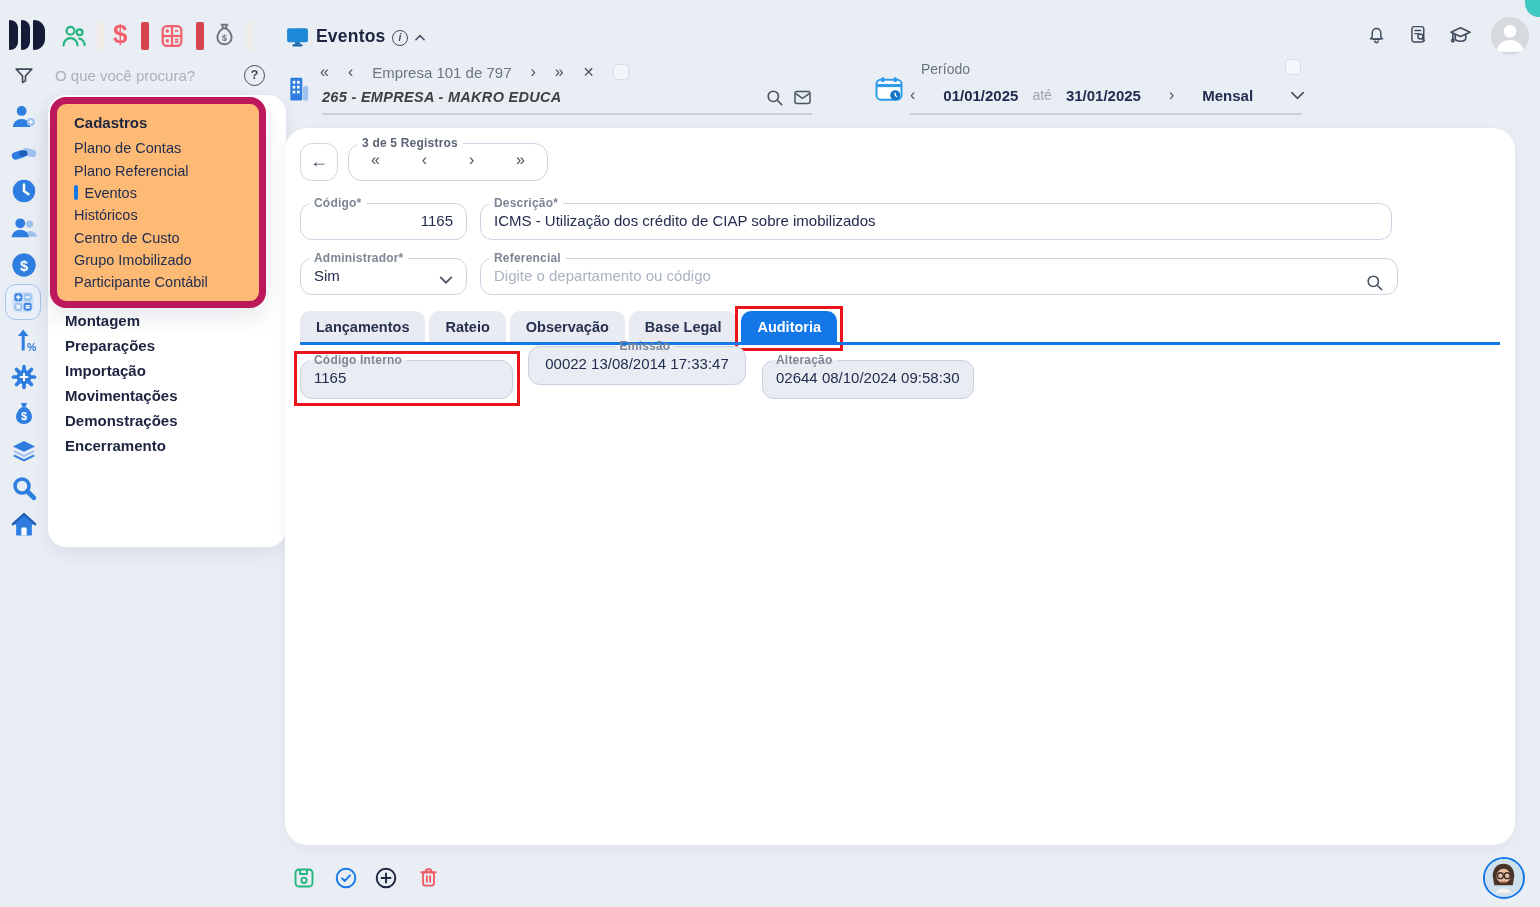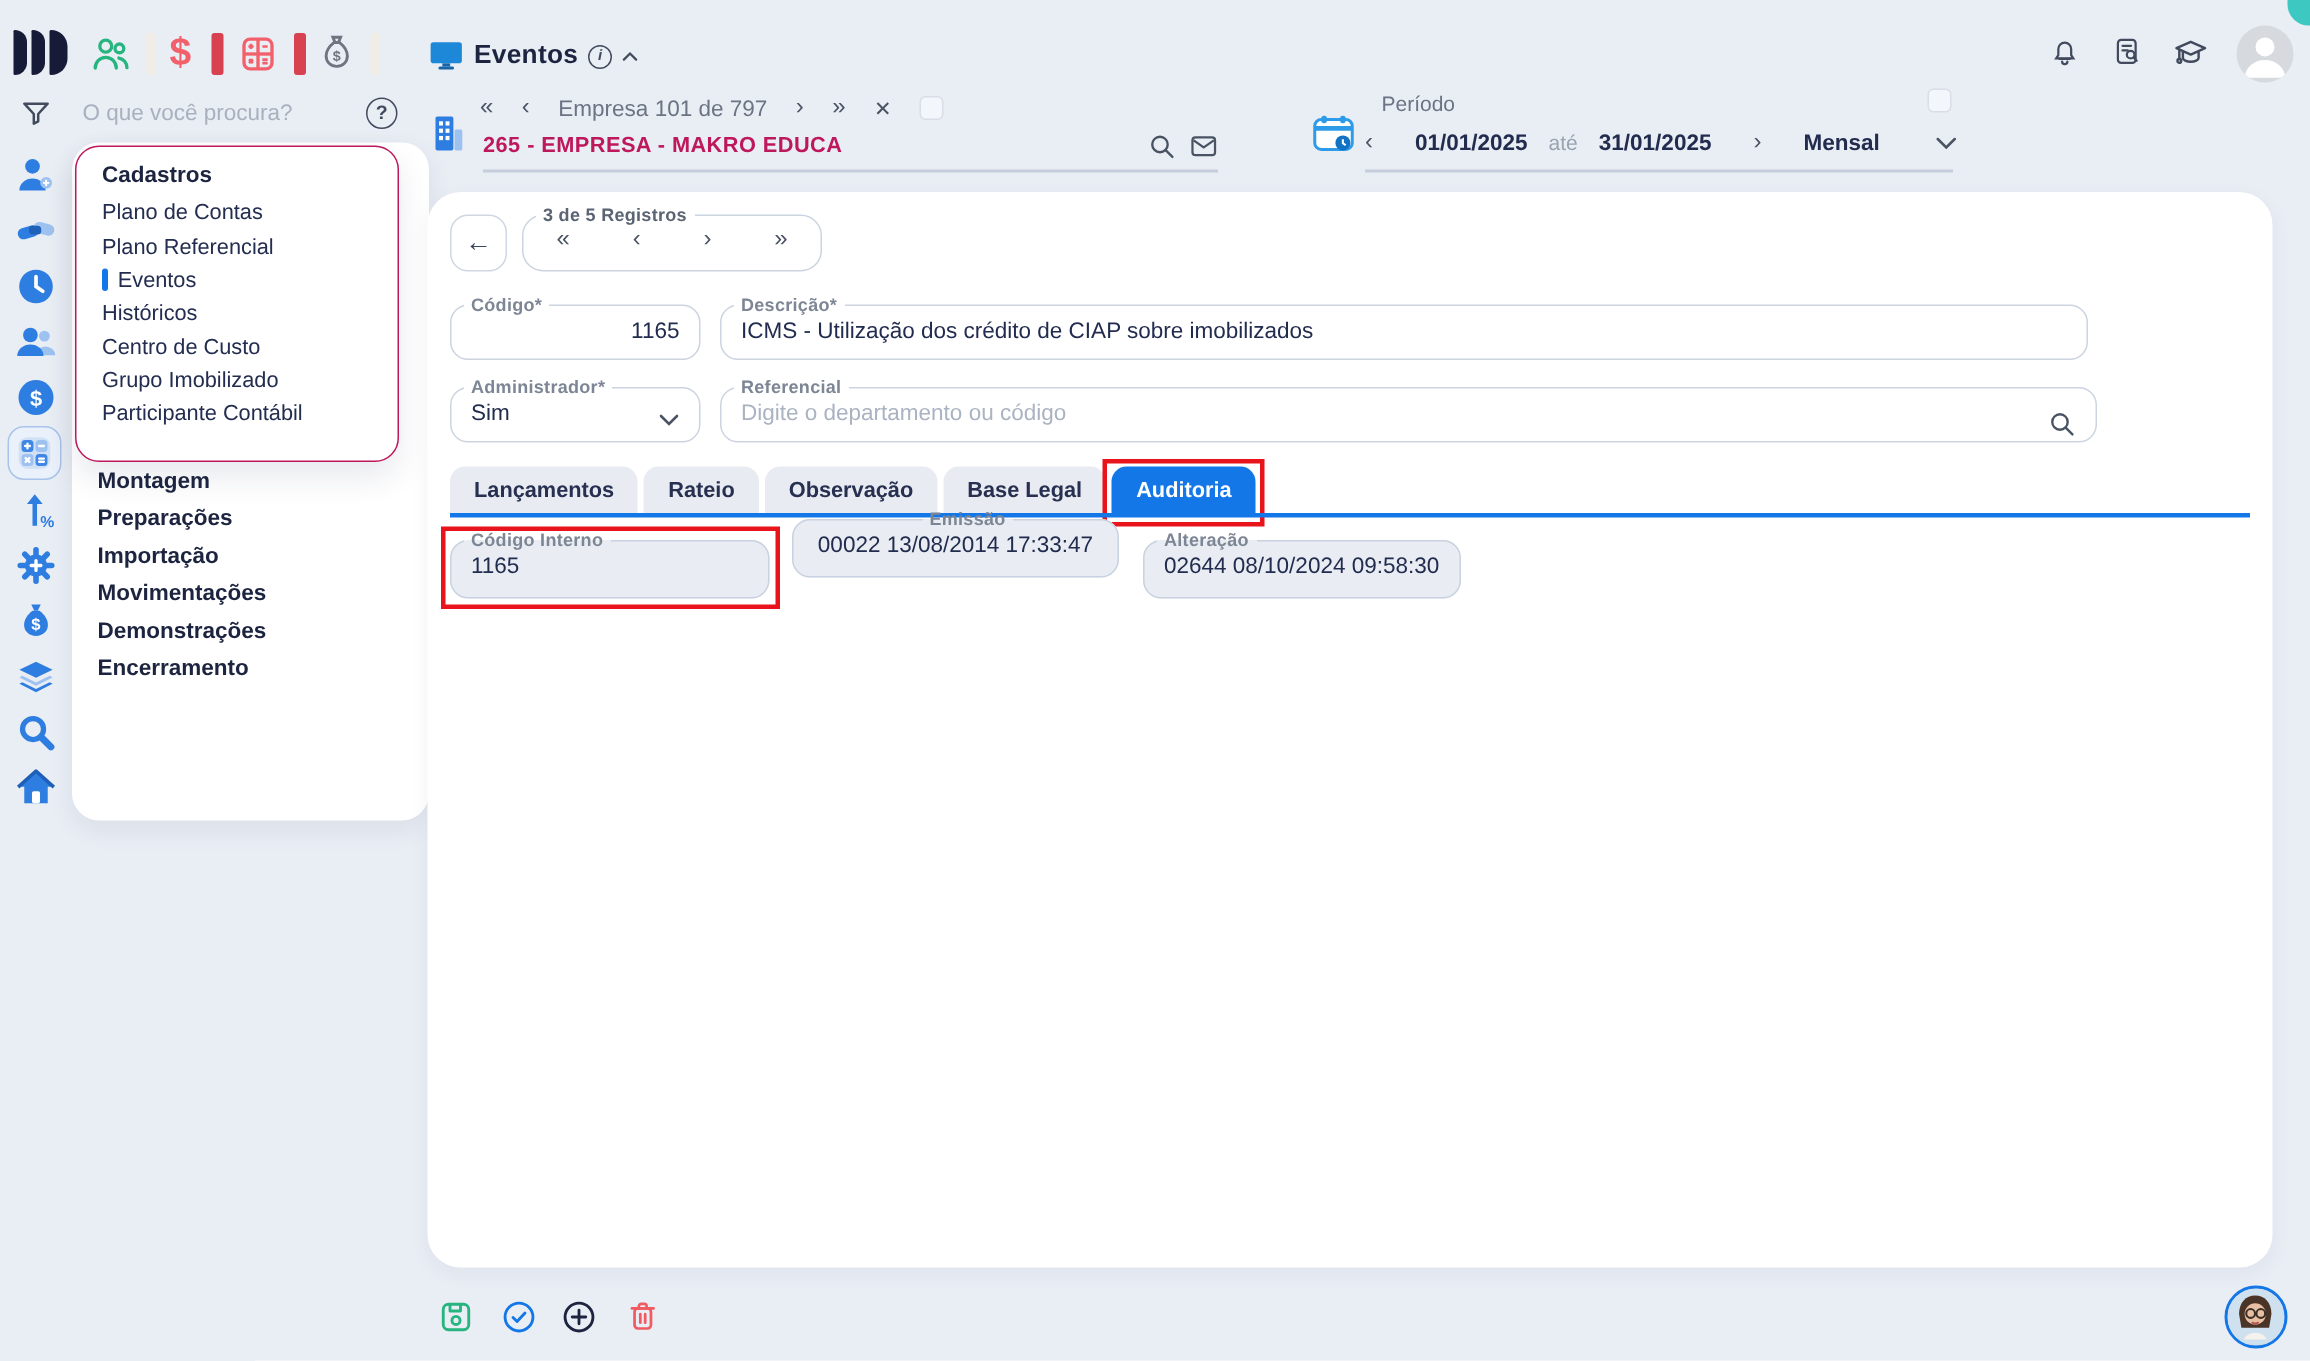--- a/index.html
+++ b/index.html
@@ -23,32 +23,32 @@
   .teal-corner { width:15px; height:17px; background:#3dc8c2; border-radius:0 0 0 14px; }
 
   
   .placeholder-txt { color:#a9b1bf; font-size:15px; }
   .q-circle { width:21px; height:21px; border-radius:50%; border:1.7px solid #424b5e; color:#424b5e;
               font-size:13px; font-weight:bold; text-align:center; line-height:18px; }
 
   
   .navchar { color:#4a5364; font-size:16px; }
   .nav-label { color:#6b7484; font-size:15px; }
-  .company-name { font-size:14.5px; font-weight:bold; color:#be185d; letter-spacing:.3px; }
+  .company-name { font-size:14.5px; font-weight:bold; color:#404040; letter-spacing:.3px;font-style:italic; }
   .checkbox { width:16px; height:16px; border:1.5px solid #d8dee8; border-radius:4px; background:#f3f6fa; }
   .hline { height:1.5px; background:#c6cede; }
   .period-label { color:#6b7484; font-size:14px; }
   .date-txt { font-size:15px; font-weight:bold; color:#222c4e; }
   .ate { color:#9aa3b2; font-size:14px; }
 
   
   .rail-ico { width:28px; height:28px; }
   .rail-active-box { width:36px; height:36px; border:1.5px solid #a9c4ea; background:#eaf1fb; border-radius:11px; }
   .menu-panel { background:#fff; border-radius:18px; box-shadow:0 6px 18px rgba(30,40,80,.07); }
-  .menu-card { background:#ffffff; border:1px solid #be185d; border-radius:16px; box-shadow:0 10px 22px rgba(30,40,80,.10); padding:10px 0 8px 17px; }
+  .menu-card { background:#fdba74; border:7px solid #be185d; border-radius:16px; box-shadow:0 10px 22px rgba(30,40,80,.10); padding:10px 0 8px 17px; }
   .menu-card .title { font-size:15px; font-weight:bold; color:#1c2440; margin-bottom:6px; }
   .menu-card .item { font-size:14.5px; color:#232d4f; padding:3.2px 0; display:flex; align-items:center; cursor:pointer; }
   .menu-card .item.active::before { content:""; width:3.5px; height:15px; background:#1377e8; border-radius:2px; margin-right:7px; }
   .menu-groups .g { font-size:15px; font-weight:bold; color:#1c2440; height:25px; cursor:pointer; }
 
   
   .main-card { background:#fff; border-radius:22px; box-shadow:0 4px 14px rgba(30,40,80,.05); }
   .back-btn { width:38px; height:38px; border:1.5px solid #cfd7e3; border-radius:12px; background:#fff;
               font-size:18px; color:#3c465a; text-align:center; line-height:35px; cursor:pointer; }
   fieldset.fs { position:absolute; border:1.5px solid #ccd4e1; border-radius:12px; background:#fff; }

